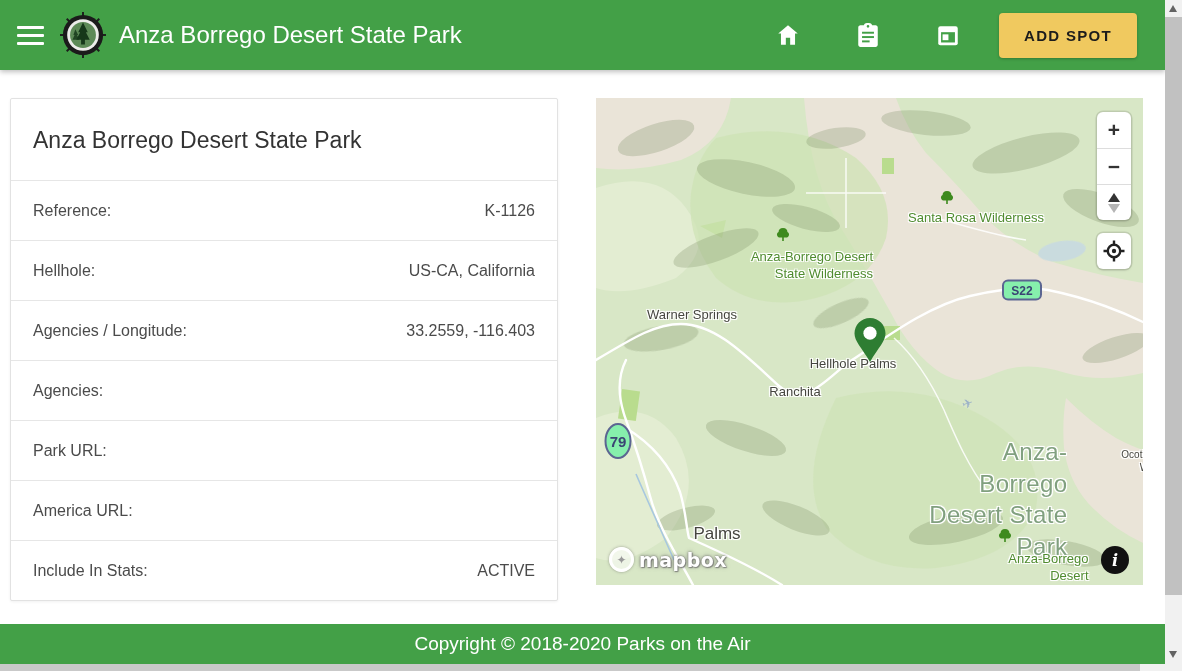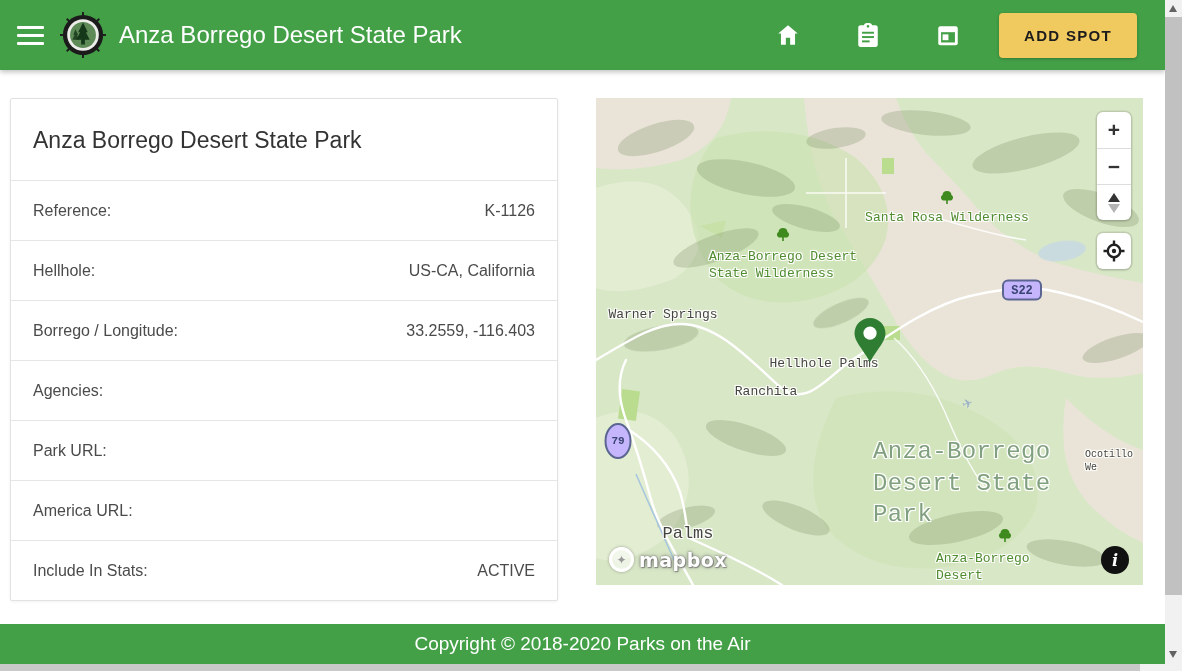--- a/index.html
+++ b/index.html
@@ -26,32 +26,32 @@
     border:1px solid #e2e2e2; border-radius:2px; box-shadow:0 1px 3px rgba(0,0,0,.06); z-index:1; }
   .card-title { font-size:23px; font-weight:500; color:#333; padding:28px 22px 26px 22px; }
   .row { height:60px; border-top:1px solid #e6e6e6; display:flex; align-items:center;
     justify-content:space-between; padding:12px 22px; font-size:16px; color:#4b4b4b; }
   .row .val { text-align:right; }
 
   
   .map { position:absolute; left:596px; top:98px; width:547px; height:487px; overflow:hidden;
     background:#d8e7c6; z-index:1; cursor:grab; }
   .terrain { position:absolute; inset:0; width:100%; height:100%; }
-  .mlabel { position:absolute; transform:translateX(-50%); text-align:left; white-space:pre-line;
-    font-family:Liberation Mono, monospace; line-height:1.32;
-    text-shadow:-1px -1px 0 #fff, 1px -1px 0 #fff, -1px 1px 0 #fff, 1px 1px 0 #fff, 0 0 3px #fff; }
+  .mlabel { position:absolute; transform:translateX(-50%); text-align:right; white-space:pre-line;
+    font-family:Liberation Sans, sans-serif; line-height:1.32;
+    text-shadow:-1px -1px 0 #fff, 1px -1px 0 #fff, -1px 1px 0 #fff, 1px 1px 0 #fff, 0 0 3px #fff;margin-left:29px; }
   .lbl-green { color:#4f8b2f; font-size:13px; font-weight:500; }
   .lbl-town { color:#45453f; font-size:13px; }
   .lbl-park-big { color:#81a07f; font-size:24px; letter-spacing:.4px; }
   .tree { position:absolute; width:16px; height:16px; transform:translateX(-50%); }
-  .shield { position:absolute; transform:translate(-50%,-50%); background:#c4b5fd;
-    border:2px solid #5b6591; color:#3a4473; font-family:Liberation Mono, monospace; font-weight:700;
+  .shield { position:absolute; transform:translate(-50%,-50%); background:#86efac;
+    border:2px solid #5b6591; color:#3a4473; font-family:Liberation Sans, sans-serif; font-weight:700;
     display:flex; align-items:center; justify-content:center; }
   .shield-rect { width:40px; height:21px; border-radius:6px; font-size:12px; }
-  .shield-circle { width:27px; height:36px; border-radius:50%; font-size:11px; }
+  .shield-circle { width:27px; height:36px; border-radius:50%; font-size:15px; }
   .pin { position:absolute; left:257px; top:219px; width:34px; height:46px; }
   .plane { position:absolute; left:366px; top:298px; color:#9db3c8; font-size:13px;
     transform:rotate(-18deg); }
 
   .map-ctrl { position:absolute; left:501px; width:34px; background:#fff; border-radius:6px;
     box-shadow:0 0 0 1.5px rgba(0,0,0,.1), 0 1px 3px rgba(0,0,0,.15); overflow:hidden; }
   .zoom-group { top:14px; }
   .ctrl-cell { width:34px; height:36px; display:flex; align-items:center; justify-content:center;
     cursor:pointer; font-size:21px; font-weight:700; color:#333; }
   .ctrl-cell + .ctrl-cell { border-top:1px solid #ddd; }
@@ -143,21 +143,21 @@
     <div class="card-title">Anza Borrego Desert State Park</div>
     <div class="row">
       <span class="lbl">Reference:</span>
       <span class="val">K-1126</span>
     </div>
     <div class="row">
       <span class="lbl">Hellhole:</span>
       <span class="val">US-CA, California</span>
     </div>
     <div class="row">
-      <span class="lbl">Borrego / Longitude:</span>
+      <span class="lbl">Agencies / Longitude:</span>
       <span class="val">33.2559, -116.403</span>
     </div>
     <div class="row">
       <span class="lbl">Agencies:</span>
       <span class="val"></span>
     </div>
     <div class="row">
       <span class="lbl">Park URL:</span>
       <span class="val"></span>
     </div>

